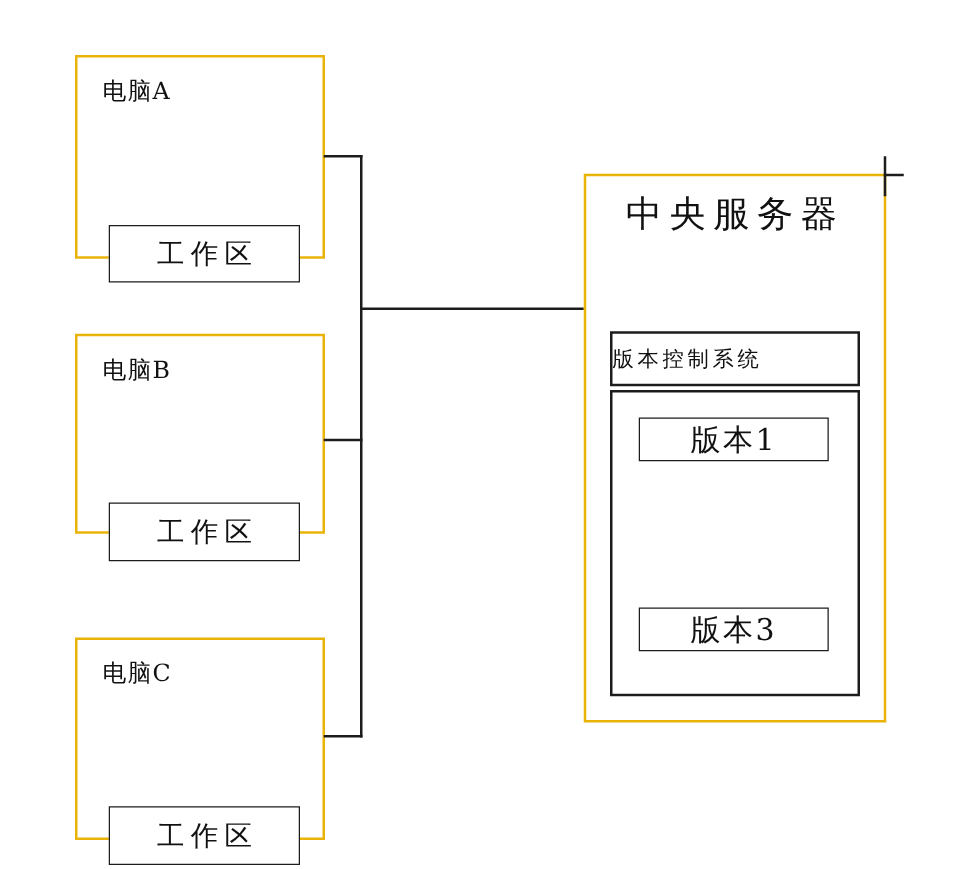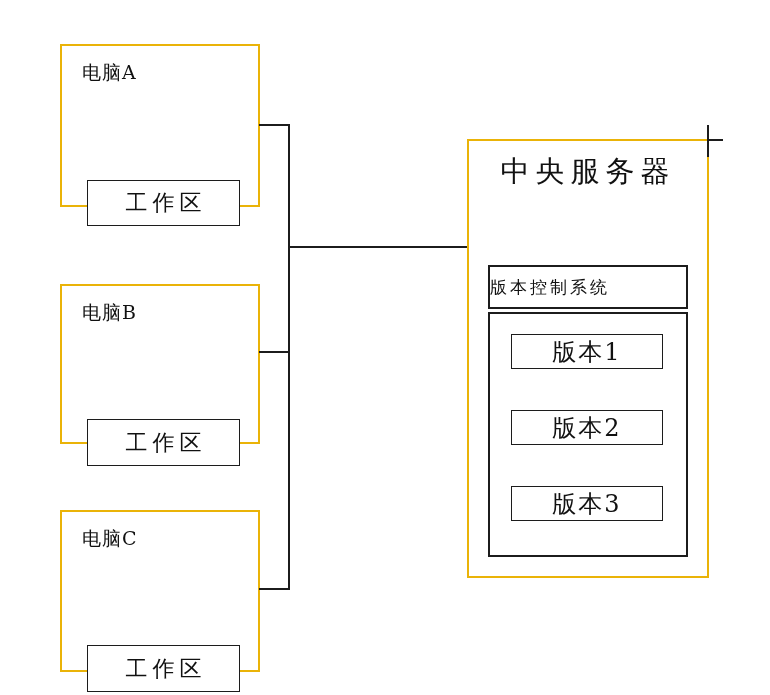--- a/index.html
+++ b/index.html
@@ -116,21 +116,21 @@
 
 <div class="canvas">
 
   <div class="box computer" style="top:44px; height:163px;">
     <div class="computer-label">电脑A</div>
     <div class="workspace" style="top:93px; height:46px;">
       <span>工作区</span>
     </div>
   </div>
 
-  <div class="box computer" style="top:284px; height:160px;">
+  <div class="box computer" style="top:267px; height:160px;">
     <div class="computer-label">电脑B</div>
     <div class="workspace">
       <span>工作区</span>
     </div>
   </div>
 
   <div class="box computer" style="top:510px; height:162px;padding-left:24px;">
     <div class="computer-label">电脑C</div>
     <div class="workspace">
       <span>工作区</span>
@@ -147,23 +147,20 @@
     <div class="server-title">中央服务器</div>
 
     <div class="vcs-header">
       <span>版本控制系统</span>
     </div>
 
     <div class="vcs-body">
       <div class="version-box" style="top:20px;">
         <span>版本1</span>
       </div>
-      <div class="version-box" style="top:96px;">
-        <span>版本2</span>
-      </div>
       <div class="version-box" style="top:172px;">
         <span>版本3</span>
       </div>
     </div>
   </div>
 
   <div class="vline" style="left:707px; top:125px; height:32px;"></div>
   <div class="hline" style="left:707px; top:139px; width:16px;"></div>
 
 </div>

